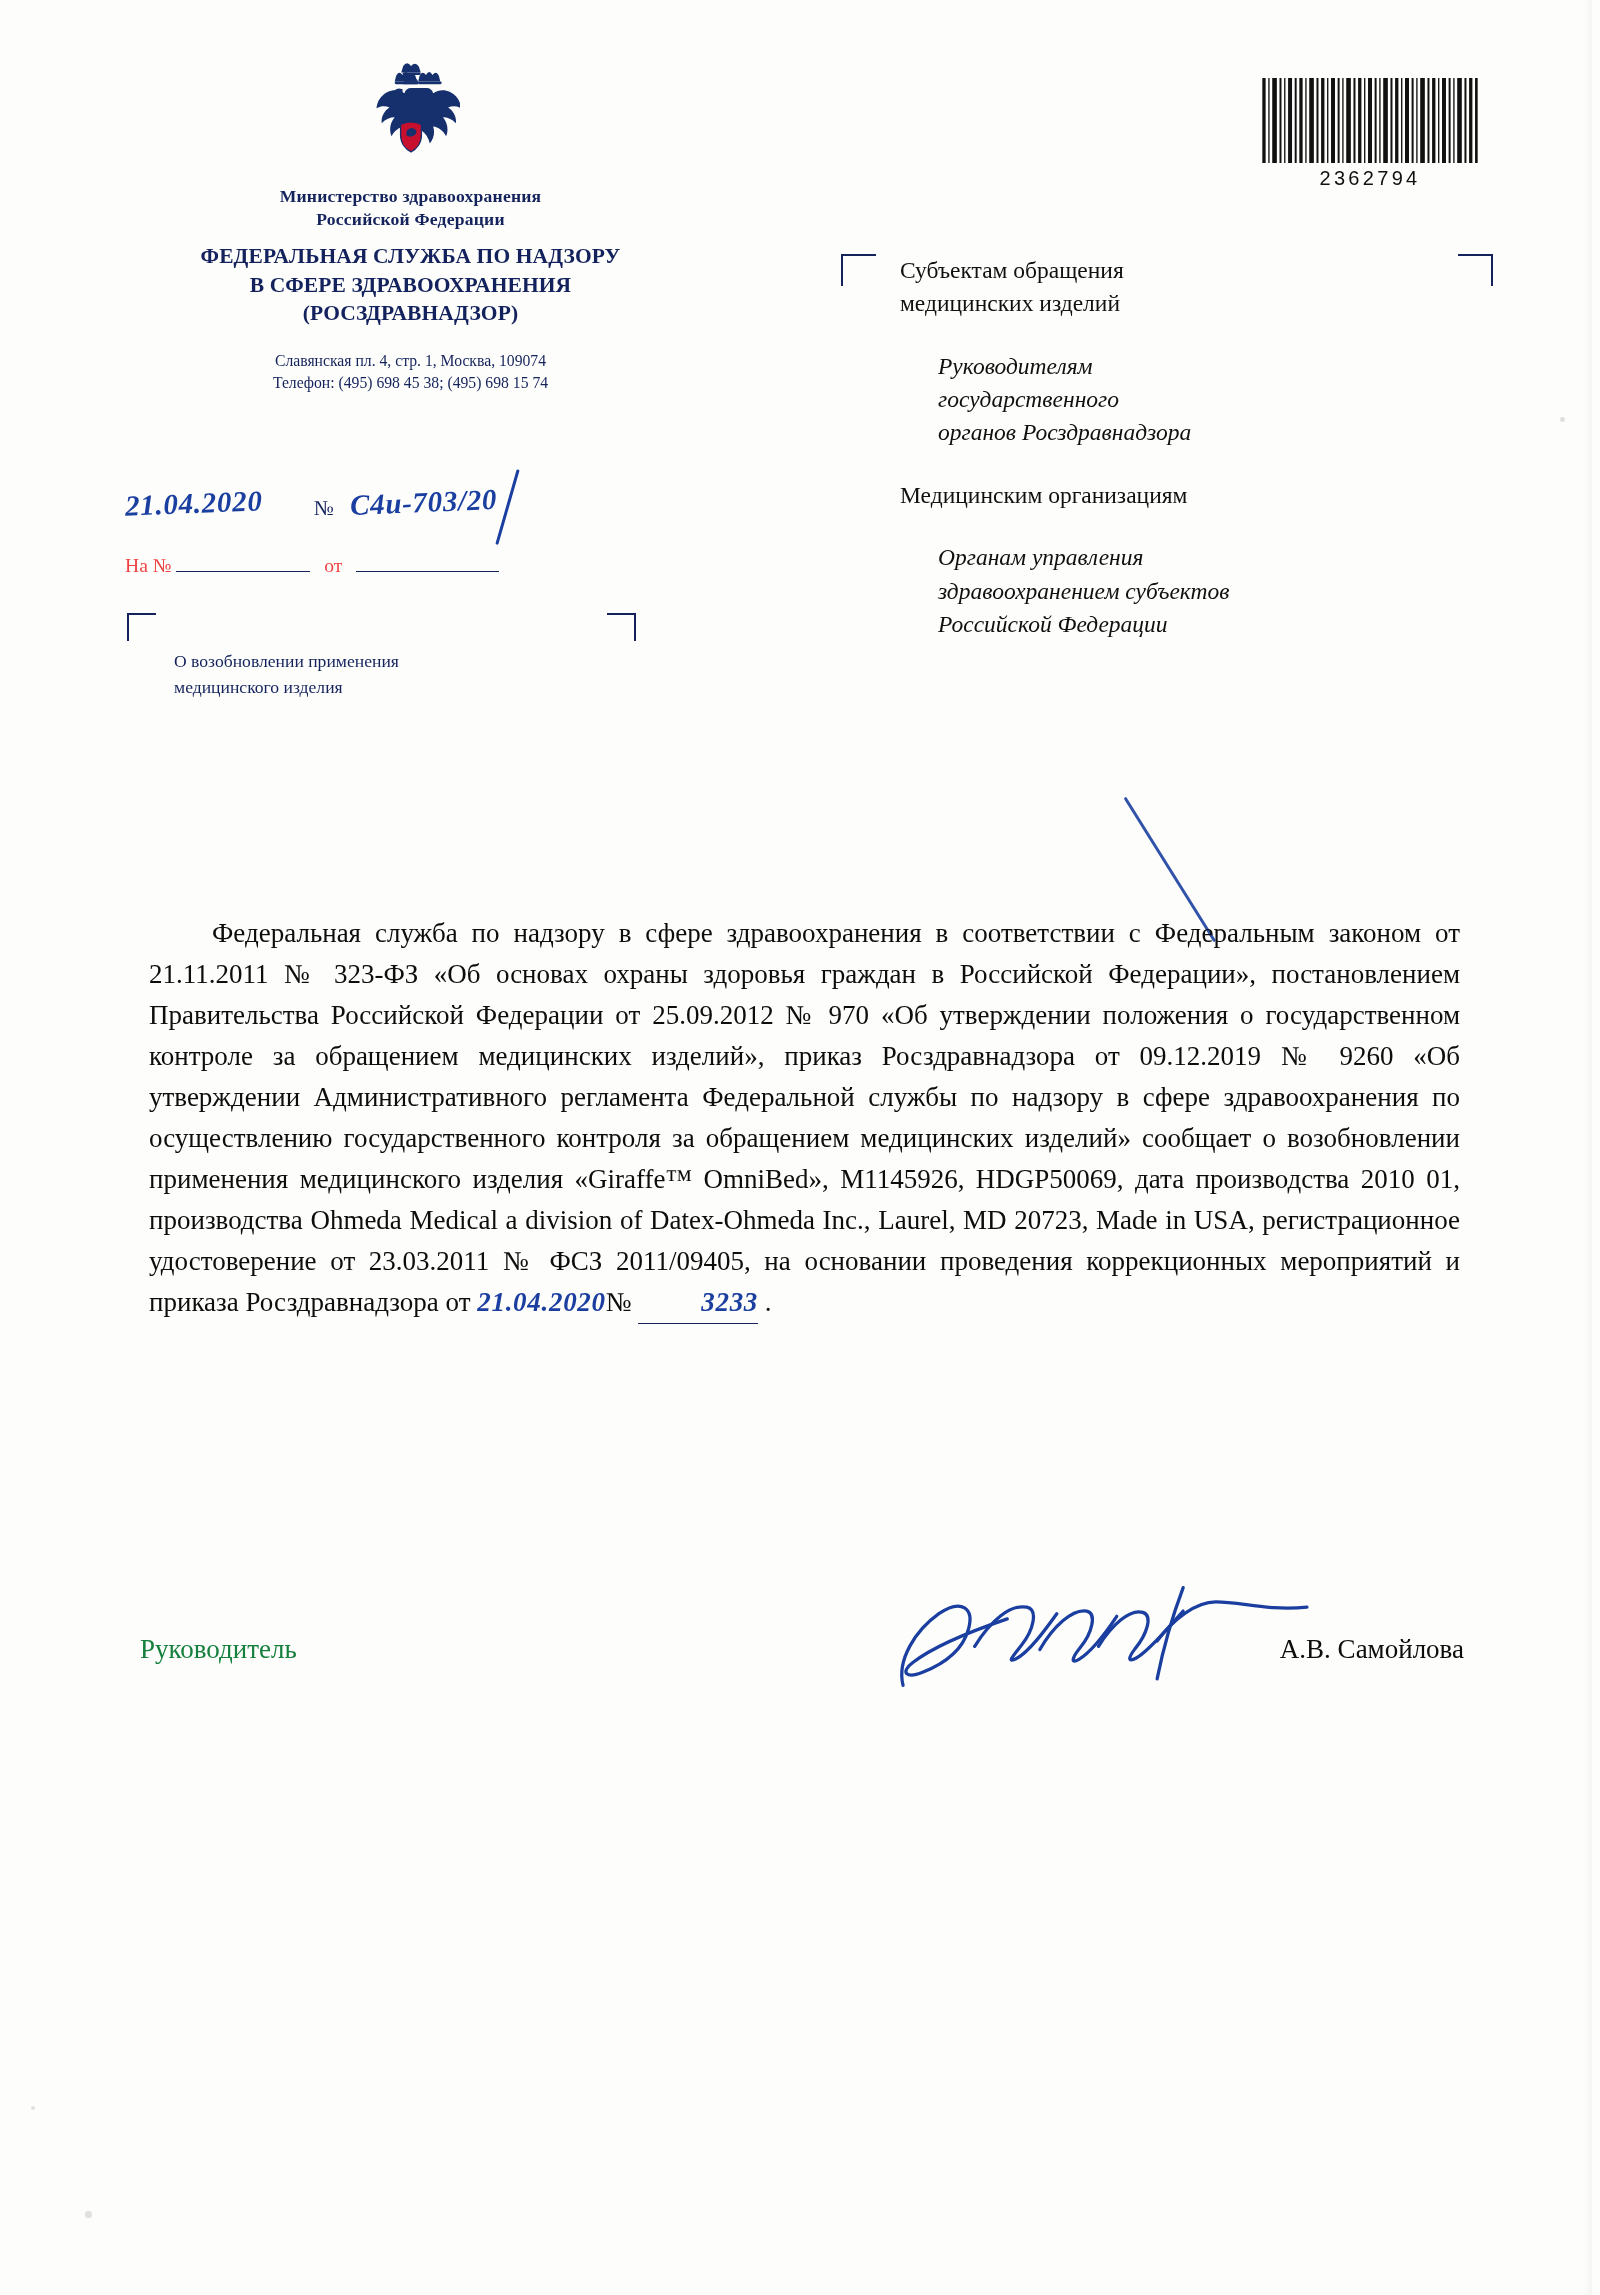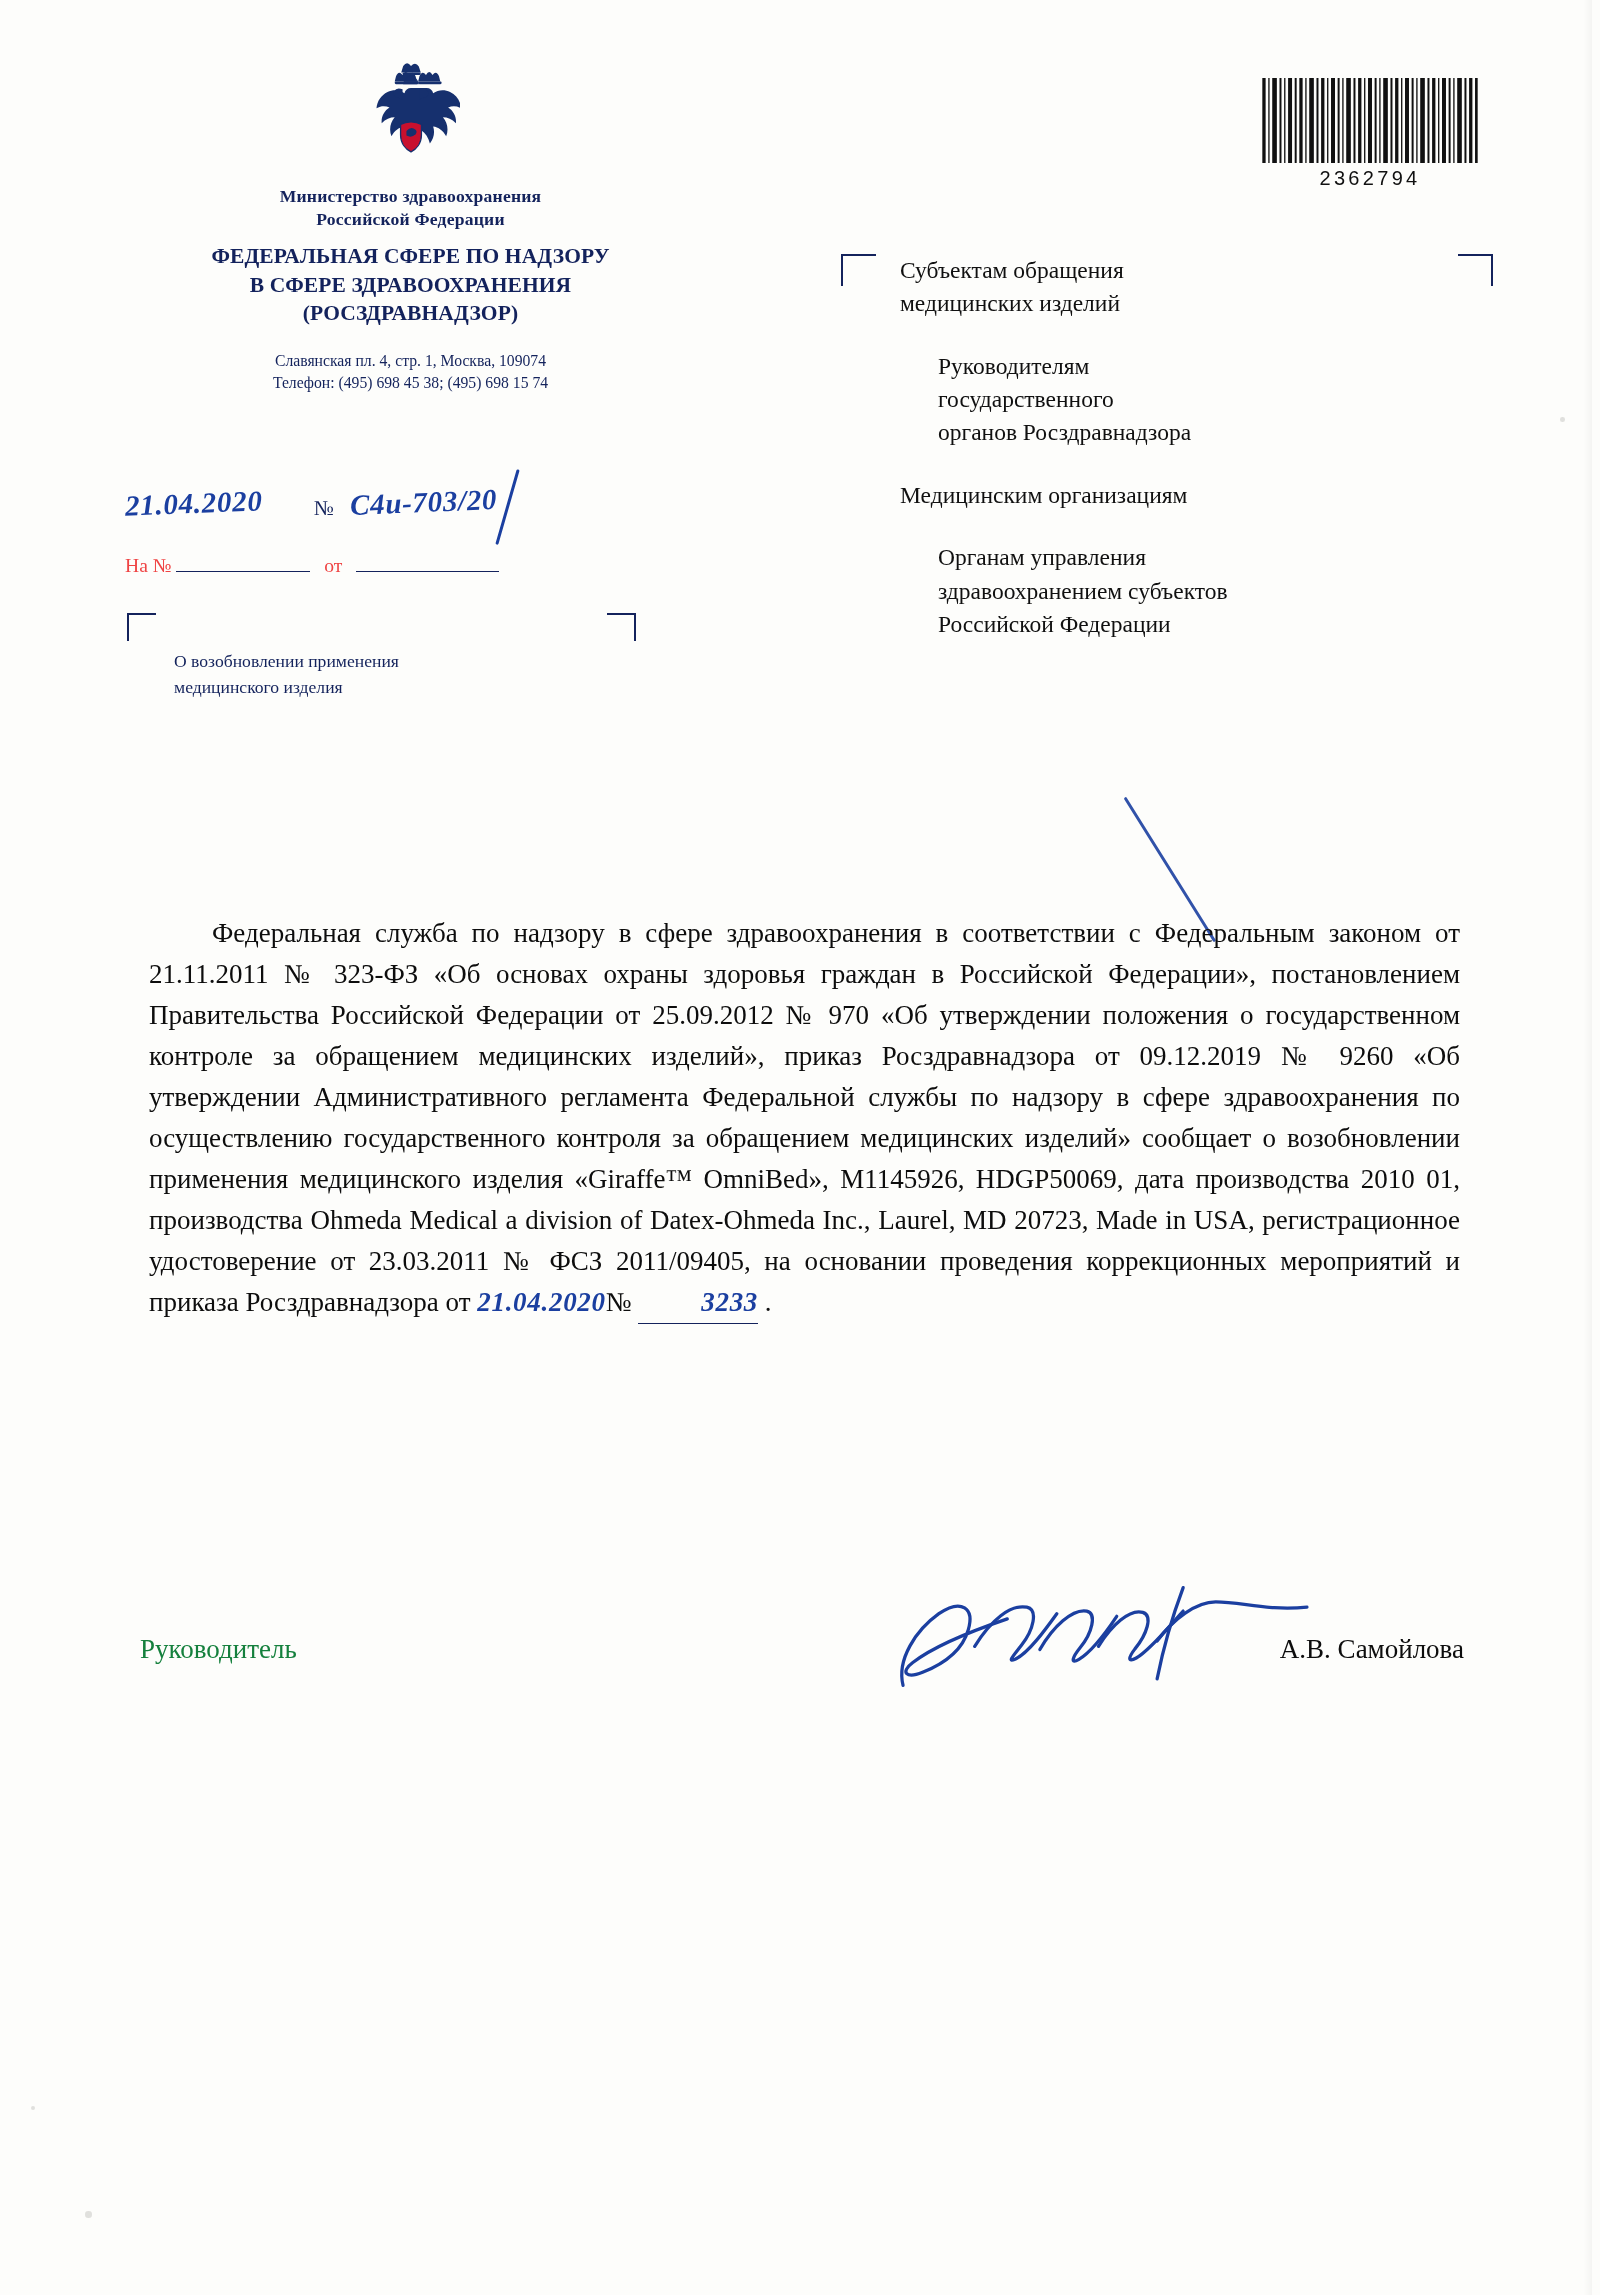--- a/index.html
+++ b/index.html
@@ -203,21 +203,21 @@
     position: absolute;
     left: 59px;
     top: 0;
     width: 554px;
     font-size: 23.5px;
     line-height: 1.42;
     color: #101010;
   }
   .addressee-lines p { margin: 0 0 29px 0; }
   .addressee-lines p:last-child { margin-bottom: 0; }
-  .center-ish { padding-left: 38px; }
+  .center-ish { padding-left: 38px; font-style: italic; }
 
   
   .pen-stroke {
     position: absolute;
     left: 1125px;
     top: 796px;
     width: 170px;
     height: 2.6px;
     background: #1b3fa0;
     transform: rotate(58deg);
@@ -350,21 +350,21 @@
         <path d="M68 106 q7-8 14-2 q3 3 0 7 q-6 6-14 2z" fill="#16306e"></path>
       </svg>
     </div>
 
     <div class="ministry">
       <div>Министерство здравоохранения</div>
       <div>Российской Федерации</div>
     </div>
 
     <div class="agency">
-      <div>ФЕДЕРАЛЬНАЯ СФЕРЕ ПО НАДЗОРУ</div>
+      <div>ФЕДЕРАЛЬНАЯ СЛУЖБА ПО НАДЗОРУ</div>
       <div>В СФЕРЕ ЗДРАВООХРАНЕНИЯ</div>
       <div>(РОСЗДРАВНАДЗОР)</div>
     </div>
 
     <div class="addr">
       <div>Славянская пл. 4, стр. 1, Москва, 109074</div>
       <div>Телефон: (495) 698 45 38; (495) 698 15 74</div>
     </div>
   </div>
 

